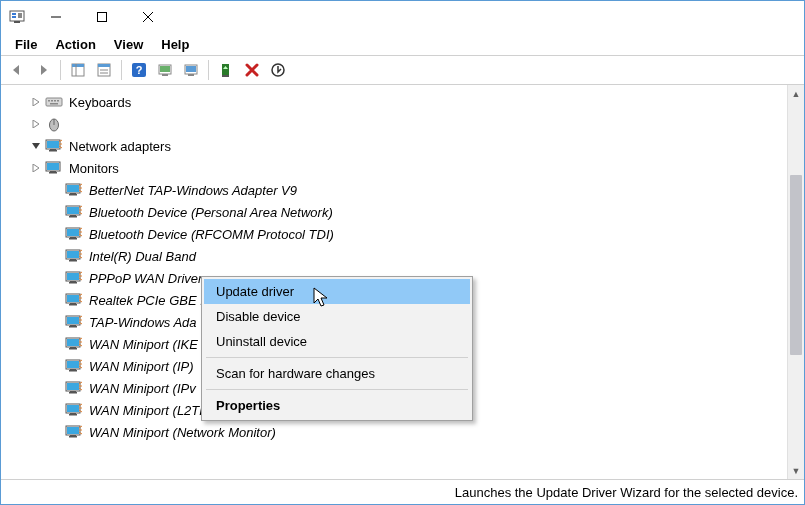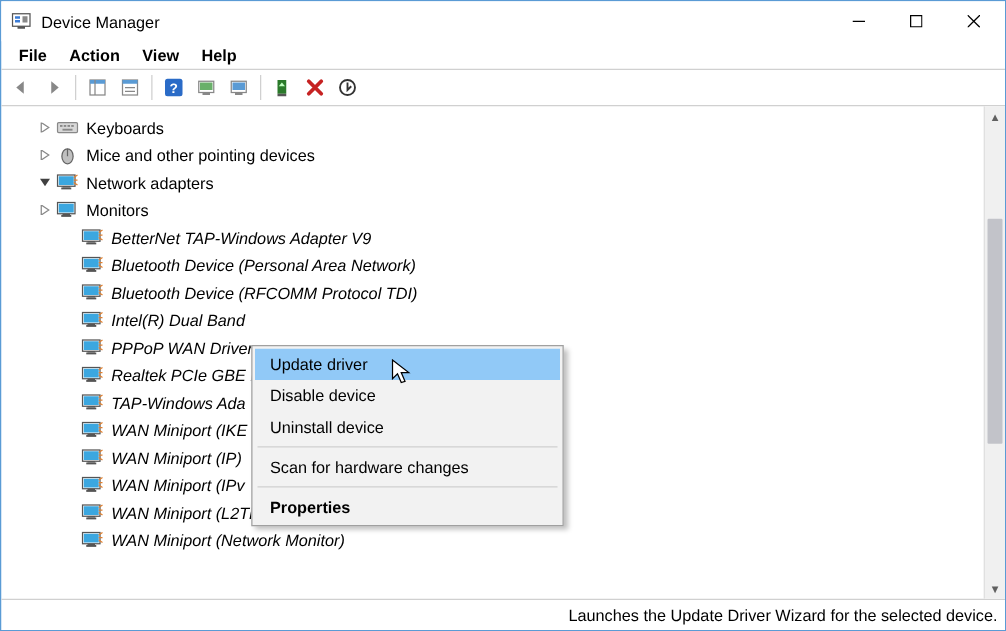--- a/index.html
+++ b/index.html
@@ -128,21 +128,21 @@
     align-items: center;
     padding: 0 6px;
     font-size: 13px;
     justify-content: flex-end;
   }
 
   .context-menu {
     position: absolute;
     left: 200px;
     top: 275px;
-    width: 250px;
+    width: 272px;
     background: #f2f2f2;
     border: 1px solid #a0a0a0;
     box-shadow: 3px 3px 4px rgba(0,0,0,.25);
     padding: 2px;
     z-index: 10;
     font-size: 13px;
   }
   .ctx-item {
     padding: 5px 12px;
   }
@@ -169,21 +169,20 @@
 <div class="titlebar">
   <span class="app-icon">
     <svg width="16" height="16" viewBox="0 0 16 16">
       <rect x="1" y="2" width="14" height="10" fill="#fff" stroke="#555"></rect>
       <rect x="3" y="4" width="4" height="2" fill="#3a7bd5"></rect>
       <rect x="3" y="7" width="4" height="2" fill="#3a7bd5"></rect>
       <rect x="9" y="4" width="4" height="5" fill="#888"></rect>
       <rect x="5" y="12" width="6" height="2" fill="#555"></rect>
     </svg>
   </span>
-  <span class="title">Device Manager</span>
   <div class="win-controls">
     <div class="win-btn">
       <svg width="10" height="10">
           <line x1="0" y1="5" x2="10" y2="5" stroke="#000" stroke-width="1"></line>
         </svg>
     </div>
     <div class="win-btn">
       <svg width="10" height="10">
           <rect x="0.5" y="0.5" width="9" height="9" fill="none" stroke="#000" stroke-width="1"></rect>
         </svg>
@@ -300,21 +299,20 @@
         <svg width="8" height="8">
             <path d="M1 0 L7 4 L1 8 Z" fill="none" stroke="#888"></path>
           </svg>
       </span>
       <span class="icon">
         <svg width="16" height="16">
             <ellipse cx="8" cy="9" rx="4.5" ry="6" fill="#c0c0c0" stroke="#666"></ellipse>
             <line x1="8" y1="3" x2="8" y2="9" stroke="#666"></line>
           </svg>
       </span>
-      <span class="label">Mice and other pointing devices</span>
     </div>
 
     <div class="tree-row indent-1">
       <span class="expander">
         <svg width="8" height="8">
             <path d="M0 1 L8 1 L4 7 Z" fill="#404040"></path>
           </svg>
       </span>
       <span class="icon">
         <svg width="18" height="16">

